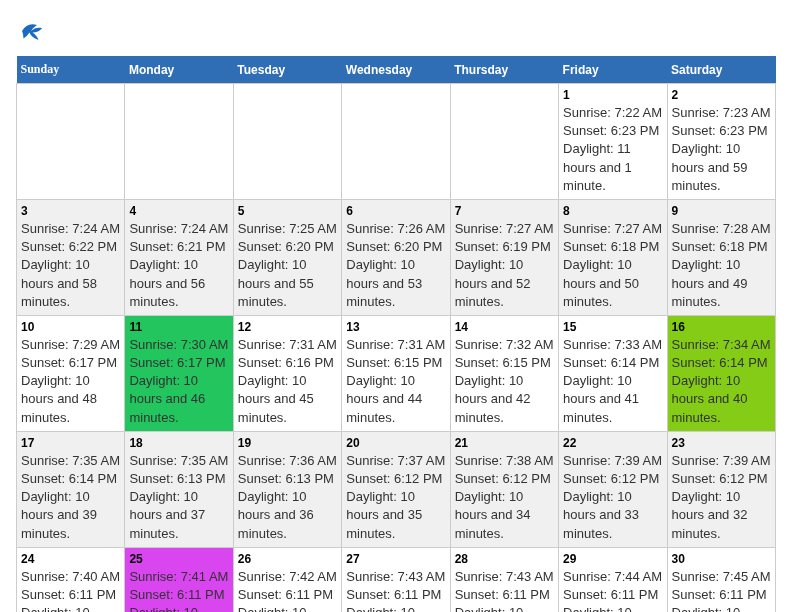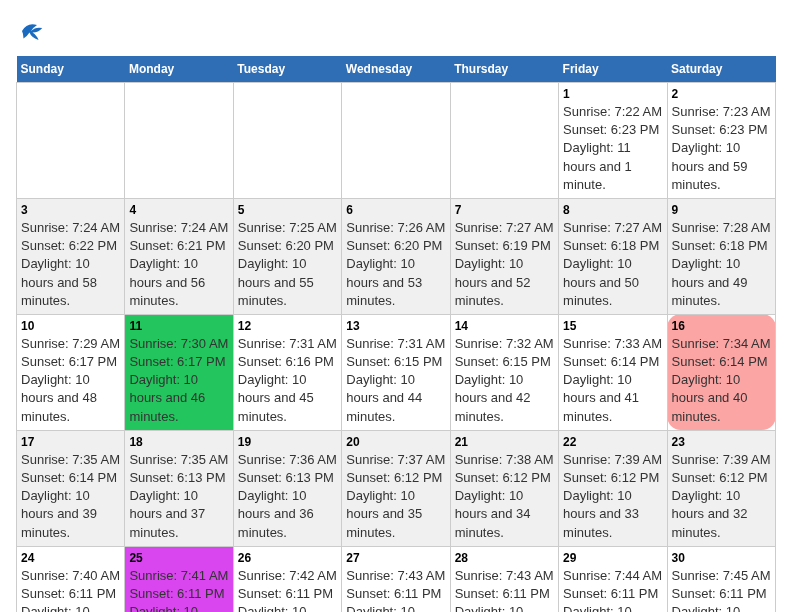--- a/index.html
+++ b/index.html
@@ -57,21 +57,21 @@
       margin-bottom: 2px;
     }
     .day-info {
       font-size: 13px;
       color: #333;
       line-height: 1.4;
     }
     .empty-cell { background: #f9f9f9; }
     tr:nth-child(even) td { background-color: #f5f5f5; }
     tr:nth-child(odd) td { background-color: #ffffff; }
-    th:first-child { border-top-left-radius: 0; }
+    th:first-child { border-top-left-radius: 0; font-family: Liberation Serif, serif; }
     .footer {
       margin-top: 6px;
       font-size: 11px;
       color: #555;
       display: flex;
       gap: 20px;
     }
     .footer-item { display: flex; align-items: center; gap: 4px; }
     .footer-box {
       width: 12px; height: 12px;
@@ -173,21 +173,21 @@
           <div class="day-info">Sunrise: 7:31 AM<br>Sunset: 6:15 PM<br>Daylight: 10 hours and 44 minutes.</div>
         </td>
         <td style="background-color: rgb(255, 255, 255);">
           <div class="day-num">14</div>
           <div class="day-info">Sunrise: 7:32 AM<br>Sunset: 6:15 PM<br>Daylight: 10 hours and 42 minutes.</div>
         </td>
         <td style="background-color: rgb(255, 255, 255);">
           <div class="day-num">15</div>
           <div class="day-info">Sunrise: 7:33 AM<br>Sunset: 6:14 PM<br>Daylight: 10 hours and 41 minutes.</div>
         </td>
-        <td style="background-color: #fca5a5; border-radius: 14px;">
+        <td style="background-color: #84cc16;">
           <div class="day-num">16</div>
           <div class="day-info">Sunrise: 7:34 AM<br>Sunset: 6:14 PM<br>Daylight: 10 hours and 40 minutes.</div>
         </td>
       </tr>
       <tr>
         <td style="background-color: rgb(240, 240, 240);">
           <div class="day-num">17</div>
           <div class="day-info">Sunrise: 7:35 AM<br>Sunset: 6:14 PM<br>Daylight: 10 hours and 39 minutes.</div>
         </td>
         <td style="background-color: rgb(240, 240, 240);">

